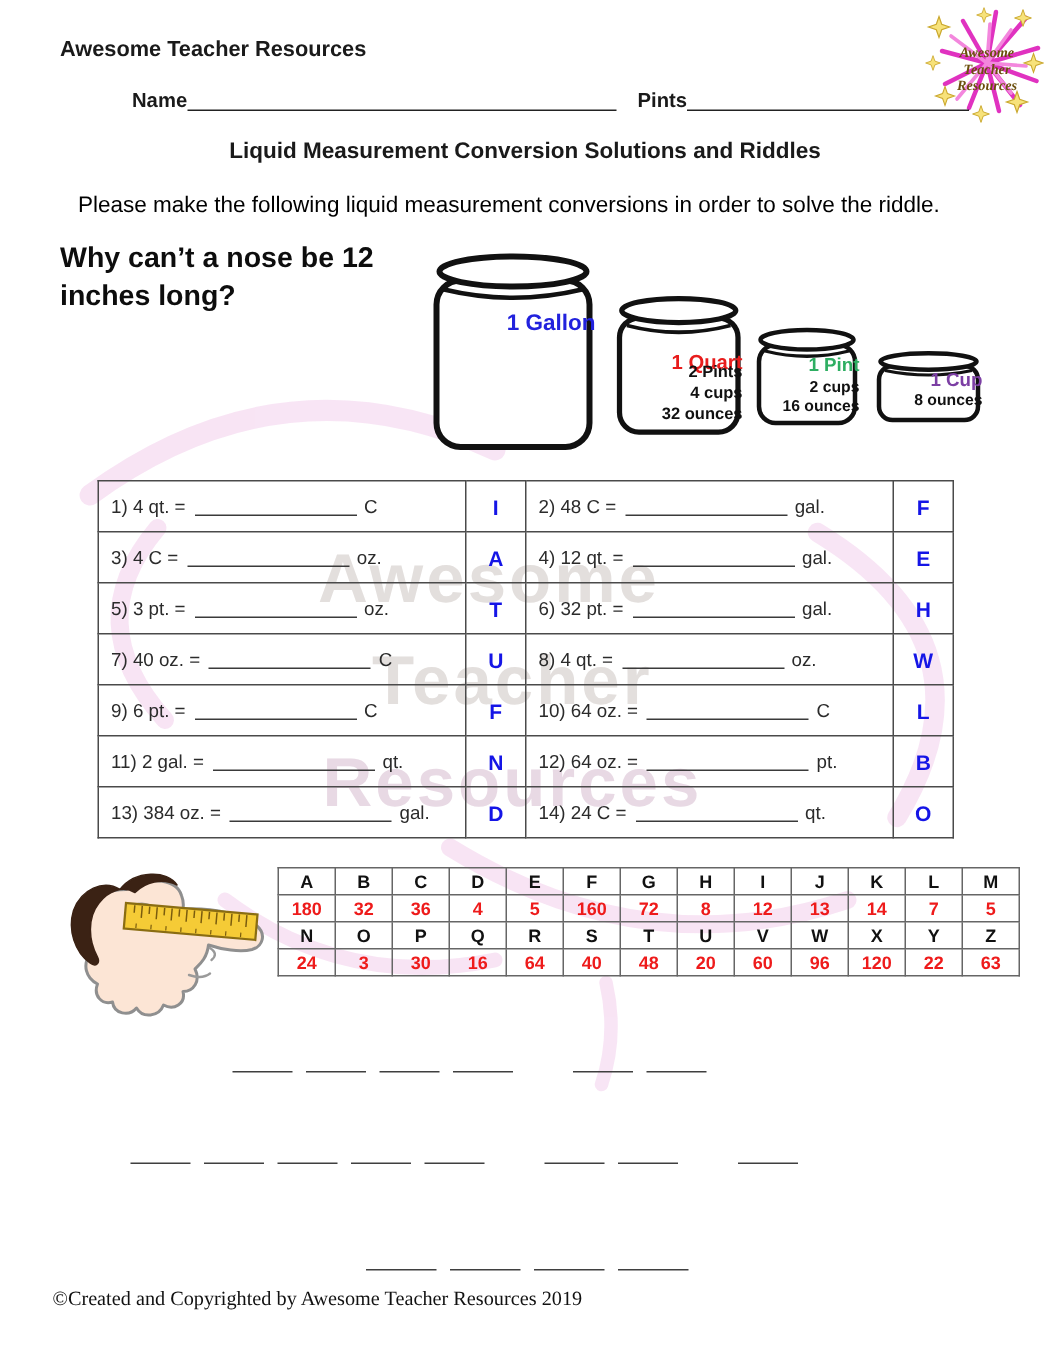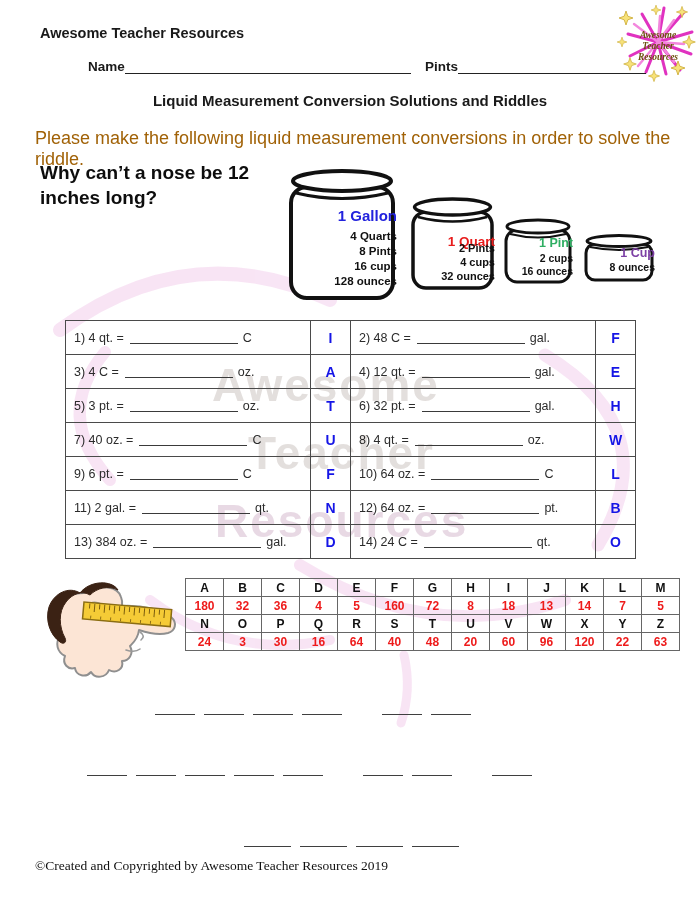--- a/index.html
+++ b/index.html
@@ -18,21 +18,21 @@
   .content{position:relative; z-index:1;}
 
   
   .brand{left:40px; top:25px; font-size:14.5px; font-weight:bold;}
   .name-row{left:40px; top:59px; font-size:13.5px; font-weight:bold;margin-left:48px;}
   .date-row{left:425px; top:59px; font-size:13.5px; font-weight:bold;}
   .fill-line{display:inline-block; border-bottom:1.3px solid #222; height:13px; vertical-align:bottom;}
   .name-line{width:286px;}
   .date-line{width:188px;}
   .doc-title{left:0; top:92px; width:700px; text-align:center; font-size:15px; font-weight:bold;}
-  .instruction{left:35px; top:128px; font-size:18px; color:#a16207;}
+  .instruction{left:52px; top:128px; font-size:15px; color:#000000;}
 
   
   .riddle-q{left:40px; top:160px; width:265px; font-size:19px; font-weight:bold; line-height:1.33; color:#0d0d0d;}
 
   
   .jar{position:absolute; text-align:right;}
   .jar svg{position:absolute; left:0; top:0;}
   .jar-name{position:absolute; width:100%; font-weight:bold;}
   .jar-lines{position:absolute; width:100%; font-weight:bold; color:#111;}
   .jar-gallon{left:287px; top:167px; width:110px; height:135px;}
@@ -154,26 +154,20 @@
 
     <div class="abs riddle-q">Why can’t a nose be 12 inches long?</div>
 
     <div class="jar jar-gallon">
       <svg width="110" height="135">
         <rect x="4" y="20" width="102" height="111" rx="16" fill="#fff" stroke="#111" stroke-width="4"></rect>
         <ellipse cx="55" cy="14" rx="49" ry="10" fill="#fff" stroke="#111" stroke-width="4"></ellipse>
         <path d="M9,26 Q55,37 101,26" fill="none" stroke="#111" stroke-width="3"></path>
       </svg>
       <div class="jar-name" style="color: rgb(34, 34, 221);">1 Gallon</div>
-      <div class="jar-lines">
-          <div>4 Quarts</div>
-          <div>8 Pints</div>
-          <div>16 cups</div>
-          <div>128 ounces</div>
-        </div>
     </div>
 
     <div class="jar jar-quart">
       <svg width="85" height="95">
         <rect x="3" y="16" width="79" height="76" rx="13" fill="#fff" stroke="#111" stroke-width="3.5"></rect>
         <ellipse cx="42.5" cy="11" rx="38" ry="8" fill="#fff" stroke="#111" stroke-width="3.5"></ellipse>
         <path d="M8,21 Q42.5,30 77,21" fill="none" stroke="#111" stroke-width="2.5"></path>
       </svg>
       <div class="jar-name" style="color: rgb(232, 28, 28);">1 Quart</div>
       <div class="jar-lines">
@@ -364,21 +358,21 @@
           </tr>
         <tr class="krow-value">
             <td>180</td>
             <td>32</td>
             <td>36</td>
             <td>4</td>
             <td>5</td>
             <td>160</td>
             <td>72</td>
             <td>8</td>
-            <td>18</td>
+            <td>12</td>
             <td>13</td>
             <td>14</td>
             <td>7</td>
             <td>5</td>
           </tr>
         <tr class="krow-letter">
             <td>N</td>
             <td>O</td>
             <td>P</td>
             <td>Q</td>

